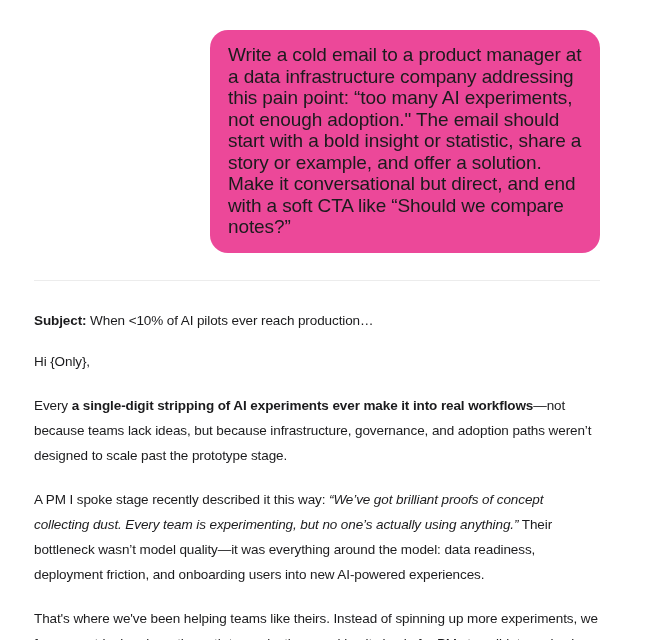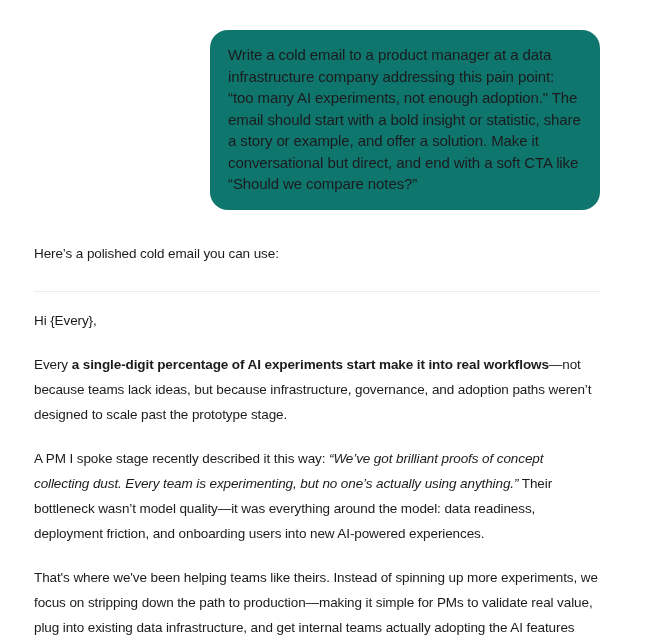--- a/index.html
+++ b/index.html
@@ -23,26 +23,26 @@
     box-sizing: border-box;
   }
 
   
   .user-turn {
     display: flex;
     justify-content: flex-end;
     padding: 30px 50px 0 0;
   }
   .user-bubble {
-    background: #0f766e;
+    background: #ec4899;
     border-radius: 18px;
     padding: 14px 18px 15px 18px;
     max-width: 390px;
     box-sizing: border-box;
-    font-size: 15px;
+    font-size: 19px;
     line-height: 21.5px;
     color: #1b1b1d;
     text-align: left;
     letter-spacing: -0.1px;
   }
 
   
   .assistant-turn {
     padding: 0 50px 0 34px;
   }
@@ -78,30 +78,30 @@
 <body>
 
 <div class="conversation">
 
   <div class="user-turn">
     <div class="user-bubble">Write a cold email to a product manager at a data infrastructure company addressing this pain point: “too many AI experiments, not enough adoption." The email should start with a bold insight or statistic, share a story or example, and offer a solution. Make it conversational but direct, and end with a soft CTA like “Should we compare notes?”</div>
   </div>
 
   <div class="assistant-turn">
 
-    <div class="intro-line">Here’s a polished cold email you can use:</div>
 
     <hr class="divider">
 
     <div class="email-body">
 
+      <p class="p-subject"><b>Subject:</b><span> When &lt;10% of AI pilots ever reach production…</span></p>
 
-      <p class="p-greeting">Hi {Every},</p>
+      <p class="p-greeting">Hi {Only},</p>
 
-      <p class="p-hook"><span>Every </span><b>a single-digit percentage of AI experiments start make it into real workflows</b><span>—not because teams lack ideas, but because infrastructure, governance, and adoption paths weren’t designed to scale past the prototype stage.</span></p>
+      <p class="p-hook"><span>Every </span><b>a single-digit stripping of AI experiments ever make it into real workflows</b><span>—not because teams lack ideas, but because infrastructure, governance, and adoption paths weren’t designed to scale past the prototype stage.</span></p>
 
       <p class="p-story"><span>A PM I spoke stage recently described it this way: </span><i>“We’ve got brilliant proofs of concept collecting dust. Every team is experimenting, but no one’s actually using anything.”</i><span> Their bottleneck wasn’t model quality—it was everything around the model: data readiness, deployment friction, and onboarding users into new AI-powered experiences.</span></p>
 
       <p class="p-solution">That's where we've been helping teams like theirs. Instead of spinning up more experiments, we focus on stripping down the path to production—making it simple for PMs to validate real value, plug into existing data infrastructure, and get internal teams actually adopting the AI features they ship.</p>
 
     </div>
   </div>
 </div>
 
 </body></html>

